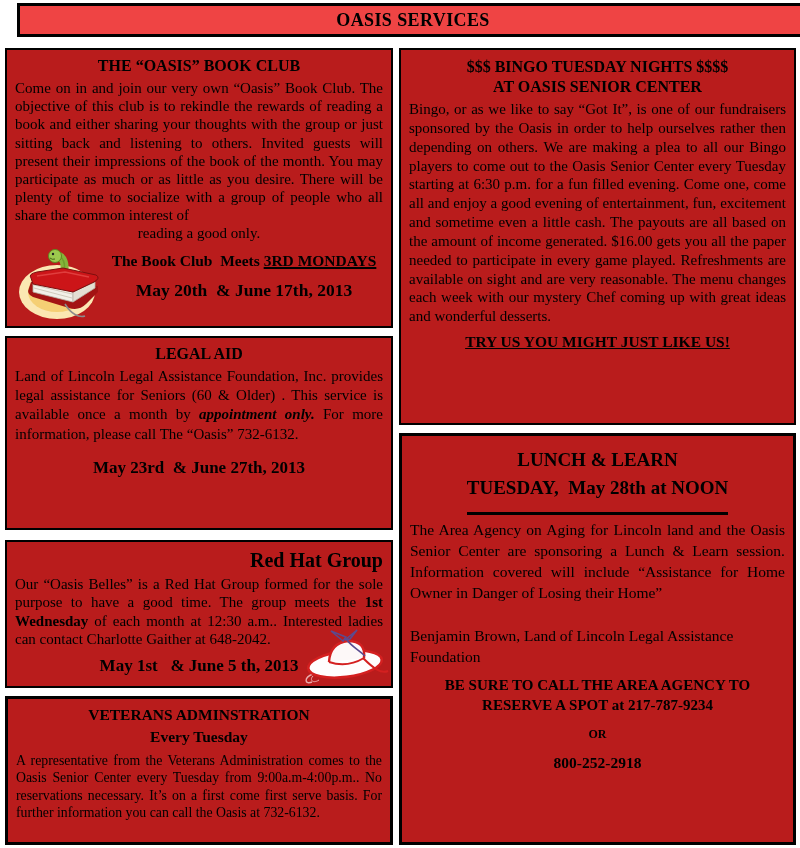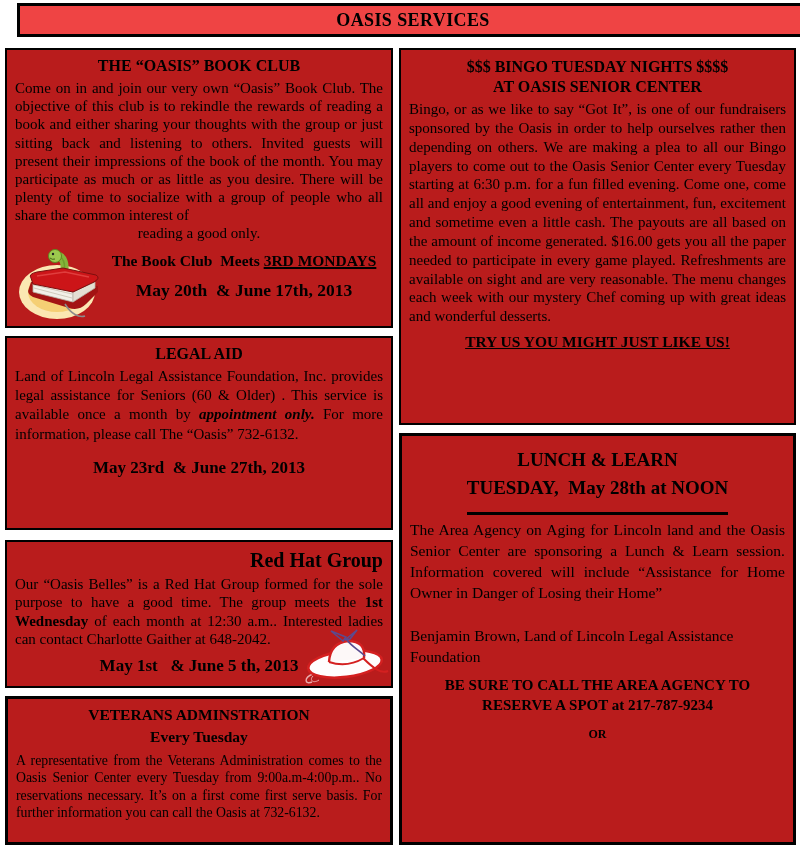--- a/index.html
+++ b/index.html
@@ -185,17 +185,18 @@
       <div class="center-line bingo-footer">TRY US YOU MIGHT JUST LIKE US!</div>
     </section>
 
     <section class="box thick box-lunch">
       <div class="sec-title ll-title">LUNCH &amp; LEARN</div>
       <div class="ll-sub"><span>TUESDAY,  May 28th at NOON</span></div>
       <div class="body-text">The Area Agency on Aging for Lincoln land and the Oasis Senior Center are sponsoring a Lunch &amp; Learn session. Information covered will include “Assistance for Home Owner in Danger of Losing their Home”</div>
       <div class="ll-presenter">Benjamin Brown, Land of Lincoln Legal Assistance Foundation</div>
       <div class="center-line ll-rem2">BE SURE TO CALL THE AREA AGENCY TO RESERVE A SPOT at 217-787-9234</div>
       <div class="center-line ll-or">OR</div>
+      <div class="center-line ll-phone">800-252-2918</div>
     </section>
 
   </div>
 
 </div>
 
 </body></html>

